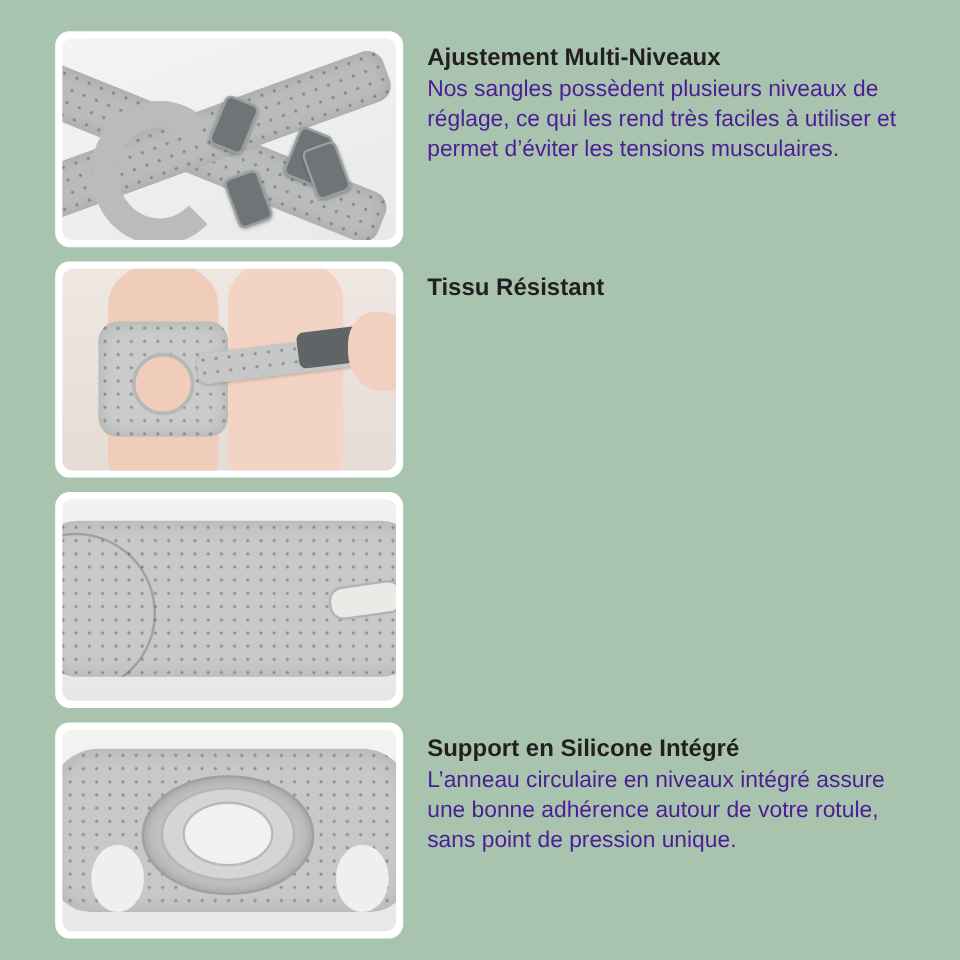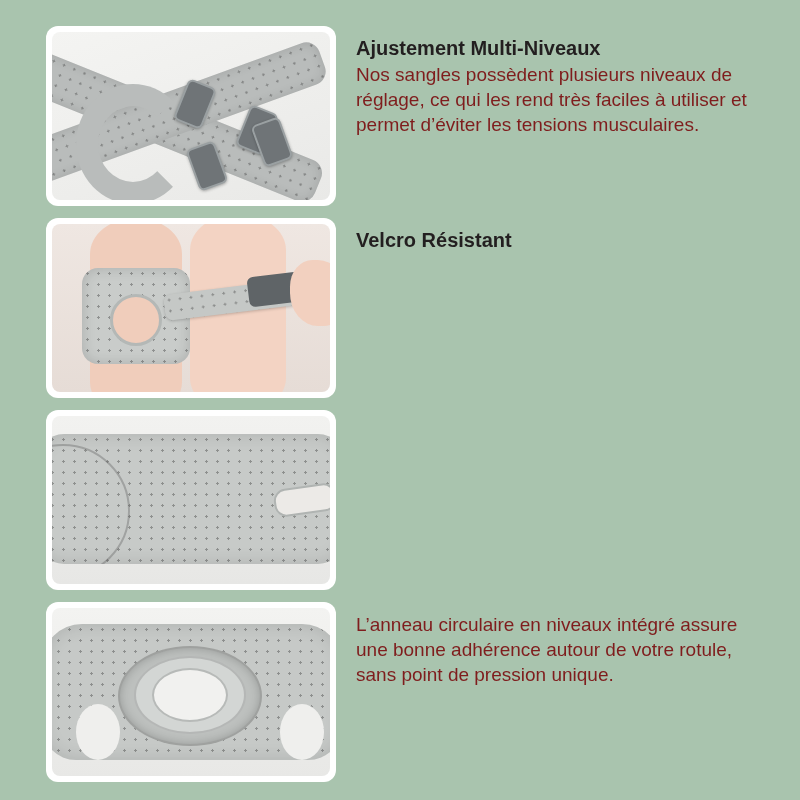--- a/index.html
+++ b/index.html
@@ -58,21 +58,21 @@
   }
   .feature-title {
     font-size: 20px;
     font-weight: bold;
     color: #231f20;
     line-height: 1.2;
     margin: 0 0 2px 0;
   }
   .feature-body {
     font-size: 19px;
-    color: #7f1d1d;
+    color: #4c1d95;
     line-height: 1.32;
     margin: 0;
   }
 
   
   .img1 {
     background: linear-gradient(160deg, #f4f4f2 0%, #e9e9e7 100%);
   }
   .img1 .strapA, .img1 .strapB {
     position: absolute;
@@ -283,21 +283,21 @@
             <div class="hole"></div>
           </div>
           <div class="pullstrap">
               <div class="dots"></div>
             </div>
           <div class="pulltab"></div>
           <div class="fingers"></div>
         </div>
       </div>
       <div class="text-col">
-        <p class="feature-title">Velcro Résistant</p>
+        <p class="feature-title">Tissu Résistant</p>
       </div>
     </div>
 
     <div class="feature-row">
       <div class="thumb">
         <div class="thumb-inner img3">
           <div class="body">
             <div class="dots"></div>
             <div class="arc"></div>
             <div class="slot"></div>
@@ -313,18 +313,19 @@
             <div class="dots"></div>
             <div class="ringOuter"></div>
             <div class="ringMid"></div>
             <div class="ringIn"></div>
           </div>
           <div class="notchL"></div>
           <div class="notchR"></div>
         </div>
       </div>
       <div class="text-col">
+        <p class="feature-title">Support en Silicone Intégré</p>
         <p class="feature-body">L’anneau circulaire en niveaux intégré assure une bonne adhérence autour de votre rotule, sans point de pression unique.</p>
       </div>
     </div>
 
   </div>
 </div>
 
 </body></html>

